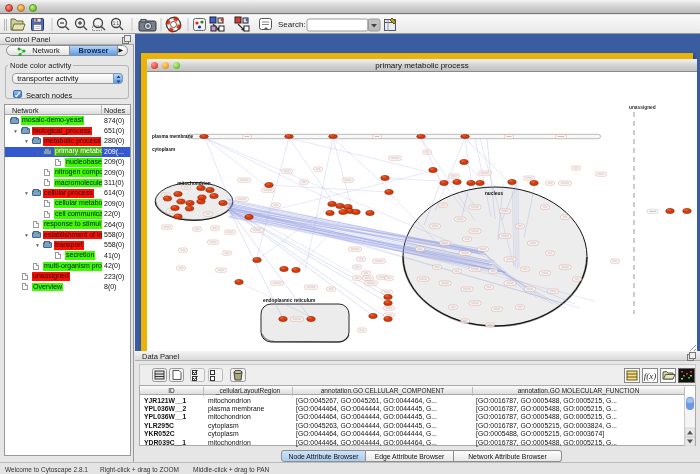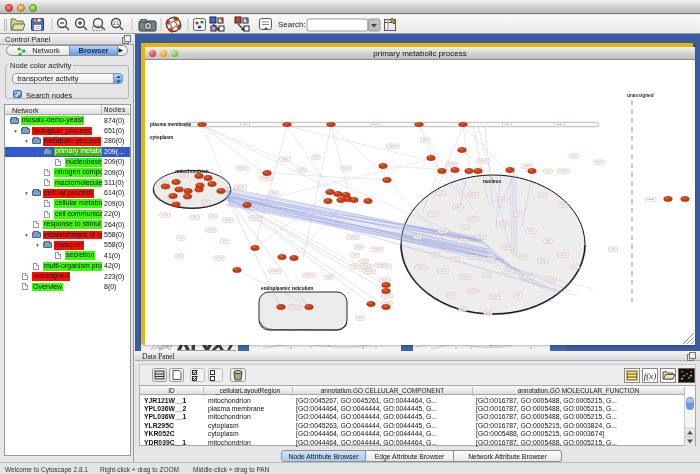--- a/index.html
+++ b/index.html
@@ -35,46 +35,46 @@
 #combo .cap { position:absolute; right:-1px; top:-1px; width:10px; height:11px; border-radius:0 4px 4px 0;
   background:linear-gradient(#b9d9fb,#5f9ce8); border:1px solid #7a9ac0; }
 
 #checkbox { position:absolute; left:13px; top:56px; width:9px; height:8px; border-radius:2px;
   background:linear-gradient(#8fc0f5,#3d7fd6); border:1px solid #3a6aaa; color:#fff; font-size:9px; line-height:9px; text-align:center; font-weight:bold;}
 #checkbox-label { position:absolute; left:26px; top:57px; font-size:7.5px; color:#111; }
 #tree { position:absolute; left:4px; top:70px; width:127px; height:352px; background:#fff; border:1px solid #999; overflow:hidden; }
 #tree-head { position:absolute; left:0; top:0; width:125px; height:10px;
   background:linear-gradient(#fbfbfb,#dcdcdc); border-bottom:1px solid #aaa; font-size:7.3px; color:#222; }
 #tree-head .c1 { position:absolute; left:7px; top:1px; }
-#tree-head .c2 { position:absolute; left:99px; top:1px;font-family:Liberation Mono, monospace; }
+#tree-head .c2 { position:absolute; left:99px; top:1px; }
 #tree-head .div { position:absolute; left:96px; top:0; width:1px; height:10px; background:#bbb; }
 .trow { position:absolute; left:0; width:125px; height:10.4px; font-size:7px; }
 .trow .lbl { position:absolute; top:0.8px; height:8.8px; line-height:8.8px; padding:0 1px; color:#111; white-space:nowrap; overflow:hidden; }
 .trow .val { position:absolute; left:99px; top:1.2px; color:#111; }
 .trow .arr { position:absolute; top:2.2px; font-size:5px; color:#666; }
 .gbg { background:#3dfc00; }
 .rbg { background:#ff0f00; }
 
 .fold { position:absolute; top:2px; width:9px; height:6px; background:#7ba0c0; border:1px solid #44688c; border-radius:1px; }
 .fold:before { content:""; position:absolute; left:0px; top:-2px; width:4px; height:2px; background:#7ba0c0; border:1px solid #44688c; border-bottom:none; border-radius:1px 1px 0 0; }
 .file { position:absolute; top:1.5px; width:6px; height:7px; background:#fff; border:1px solid #999; }
 .file:before { content:""; position:absolute; right:-1px; top:-1px; width:2px; height:2px; background:#eee; border-left:1px solid #999; border-bottom:1px solid #999; }
 
 #desktop { position:absolute; left:135px; top:34px; width:565px; height:317px; background:#3a5ca0; }
-#netwin { position:absolute; left:6px; top:9px; width:552px; height:300px; background:#fff;
-  border:4px solid #eab308; box-shadow:1px 2px 3px rgba(0,0,0,0.45); }
+#netwin { position:absolute; left:6px; top:19px; width:552px; height:300px; background:#fff;
+  border:6px solid #eab308; box-shadow:1px 2px 3px rgba(0,0,0,0.45); }
 #nw-title { position:absolute; left:0; top:0; width:550px; height:13px;
   background:linear-gradient(#f2f2f2,#cfcfcf 60%,#c2c2c2); border-bottom:1px solid #8a8a8a; }
 #nw-title .t { position:absolute; left:0; width:550px; top:2px; text-align:center; font-size:8px; color:#111; }
 #nw-title .tl { position:absolute; top:3px; width:7px; height:7px; border-radius:50%; }
 #strip { position:absolute; left:6px; top:302px; width:559px; height:16px; }
 
 #datapanel { position:absolute; left:135px; top:351px; width:565px; height:111px; background:#e6e6e6; }
 #dp-head { position:absolute; left:0; top:0; width:565px; height:10px;
-  background:linear-gradient(#f4f4f4,#d9d9d9); border-bottom:1px solid #b0b0b0;font-family:Liberation Serif, serif; }
+  background:linear-gradient(#f4f4f4,#d9d9d9); border-bottom:1px solid #b0b0b0; }
 #dp-head span { position:absolute; left:7px; top:1px; font-size:7.5px; color:#222; }
 #dp-tools { position:absolute; left:4px; top:13px; width:557px; height:21px; background:#eee; border:1px solid #c8c8c8; border-bottom:none; }
 #dp-table { position:absolute; left:4px; top:34px; width:557px; height:61px; background:#fff; border:1px solid #aaa; }
 #dp-thead { position:absolute; left:0; top:0; width:545px; height:9px;
   background:linear-gradient(#fbfbfb,#dedede); border-bottom:1px solid #a8a8a8; font-size:6.5px; color:#222; }
 #dp-thead div { position:absolute; top:1px; text-align:center; border-right:1px solid #bbb; height:9px; }
 .drow { position:absolute; left:0; width:545px; height:8.4px; font-size:6.8px; color:#111; white-space:nowrap; }
 .drow b { font-weight:bold; }
 .drow span { position:absolute; top:0.5px; }
 #dp-scroll { position:absolute; right:1px; top:10px; width:10px; height:50px; background:#f2f2f2; border-left:1px solid #ccc; }

